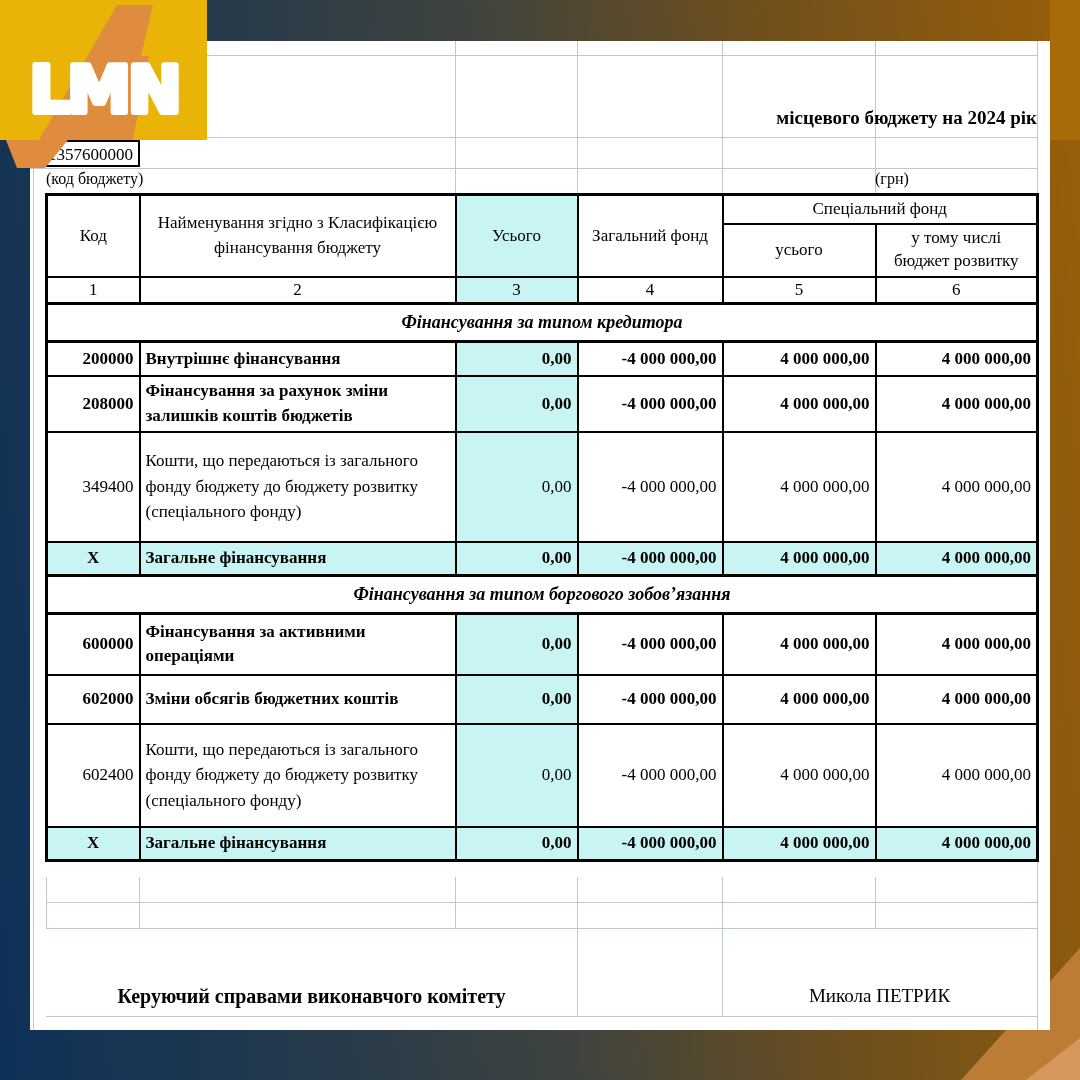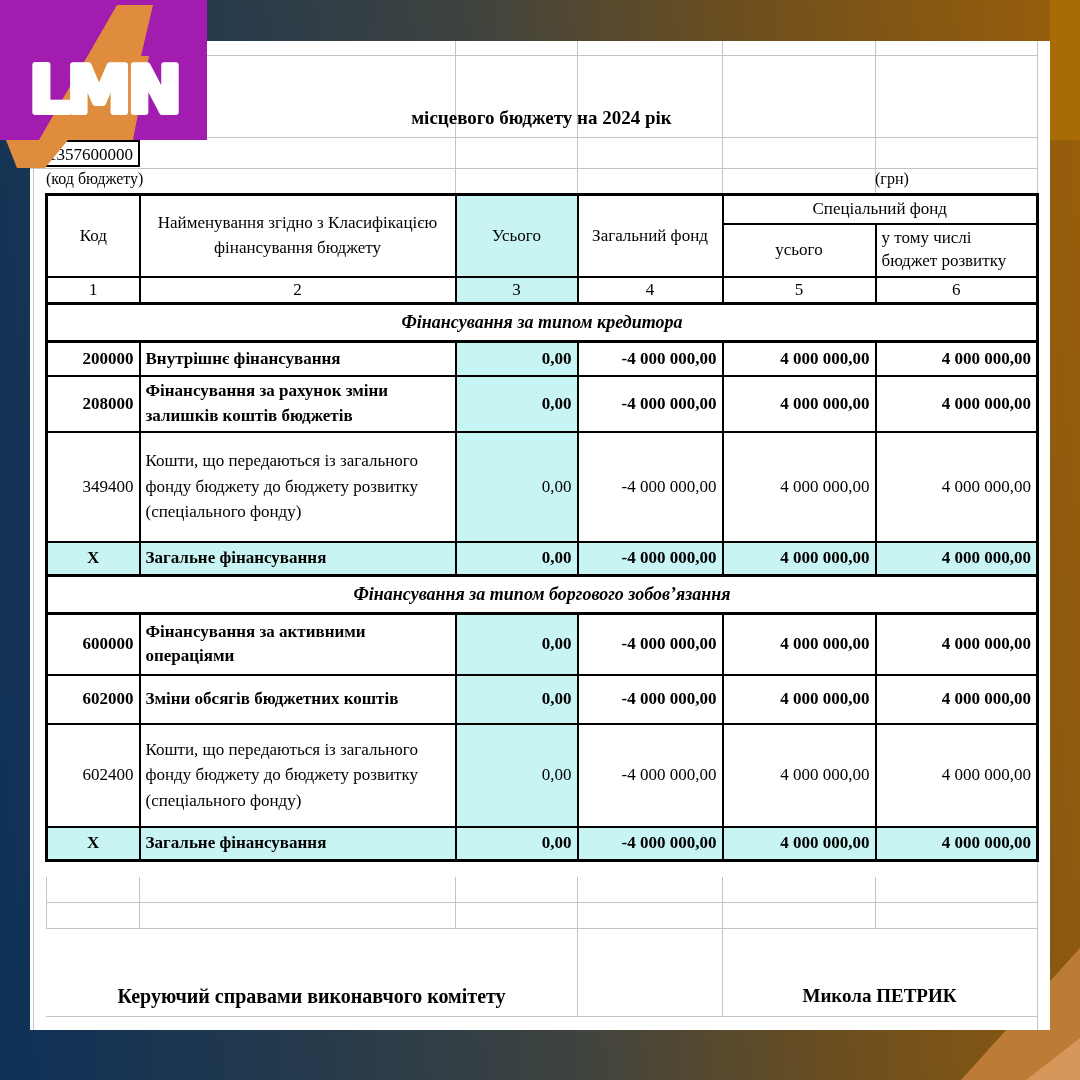--- a/index.html
+++ b/index.html
@@ -18,50 +18,50 @@
   
   .sheet{position:absolute;left:30px;top:41px;width:1020px;height:989px;background:#fff;z-index:1;}
 
   
   .gl{position:absolute;background:#bfc6cf;}
   .gl.v{width:1px;}
   .gl.h{height:1px;}
 
   .title{position:absolute;left:16px;top:16px;width:991px;text-align:center;
     font-size:20px;font-weight:bold;letter-spacing:.5px;}
-  .subtitle{position:absolute;left:16px;top:66px;width:991px;text-align:center;
+  .subtitle{position:absolute;left:16px;top:66px;width:991px;text-align:right;
     font-size:19px;font-weight:bold;}
   .code-cell{position:absolute;left:14px;top:99px;width:96px;height:27px;border:2px solid #000;
     font-size:17px;line-height:25px;padding-left:2px;background:#fff;box-sizing:border-box;}
   .code-label{position:absolute;left:16px;top:129px;font-size:16px;}
   .uah-label{position:absolute;left:845px;top:129px;width:158px;text-align:left;font-size:16px;}
 
   table.fin{position:absolute;left:15px;top:152px;width:992px;border-collapse:collapse;
     table-layout:fixed;border:3px solid #000;}
   table.fin td{border:2px solid #000;padding:1px 5px;font-size:17px;vertical-align:middle;
     overflow:hidden;}
   td.c{text-align:center;}
   td.r{text-align:right;}
   .b{font-weight:bold;}
   td.cyan{background:#c9f4f4;}
   tr.total td{background:#c9f4f4;font-weight:bold;}
   td.hdr{text-align:center;font-size:17px;line-height:1.45;}
-  td.hdr-small{font-size:16px;line-height:1.35;border-radius:19px;}
+  td.hdr-small{text-align:center;font-size:16px;line-height:1.35;border-radius:19px;}
   tr.sec td{text-align:center;font-weight:bold;font-size:18px;font-style:italic;}
   td.name{line-height:1.45;margin-top:24px;}
   td.name-lg{line-height:1.5;font-size:17px;}
   tr.thickb td{border-bottom:3px solid #000;}
 
   .sign-left{position:absolute;left:16px;top:935px;width:531px;height:40px;display:flex;
     align-items:center;justify-content:center;font-size:20px;font-weight:bold;}
   .sign-right{position:absolute;left:692px;top:935px;width:315px;height:40px;display:flex;
-    align-items:center;justify-content:center;font-size:19px;font-weight:bold;text-align:right;}
-
-  
-  .logo{position:absolute;left:0;top:0;width:207px;height:140px;background:#a21caf;z-index:3;}
+    align-items:center;justify-content:center;font-size:19px;font-weight:normal;text-align:right;}
+
+  
+  .logo{position:absolute;left:0;top:0;width:207px;height:140px;background:#eab308;z-index:3;}
   .logo svg{display:block;}
   .logo-tail{position:absolute;left:0;top:140px;width:80px;height:29px;z-index:3;}
 </style>
 </head>
 <body>
 
 <div class="tri-big"></div>
 <div class="tri-small"></div>
 <div class="tr-corner"></div>
 

